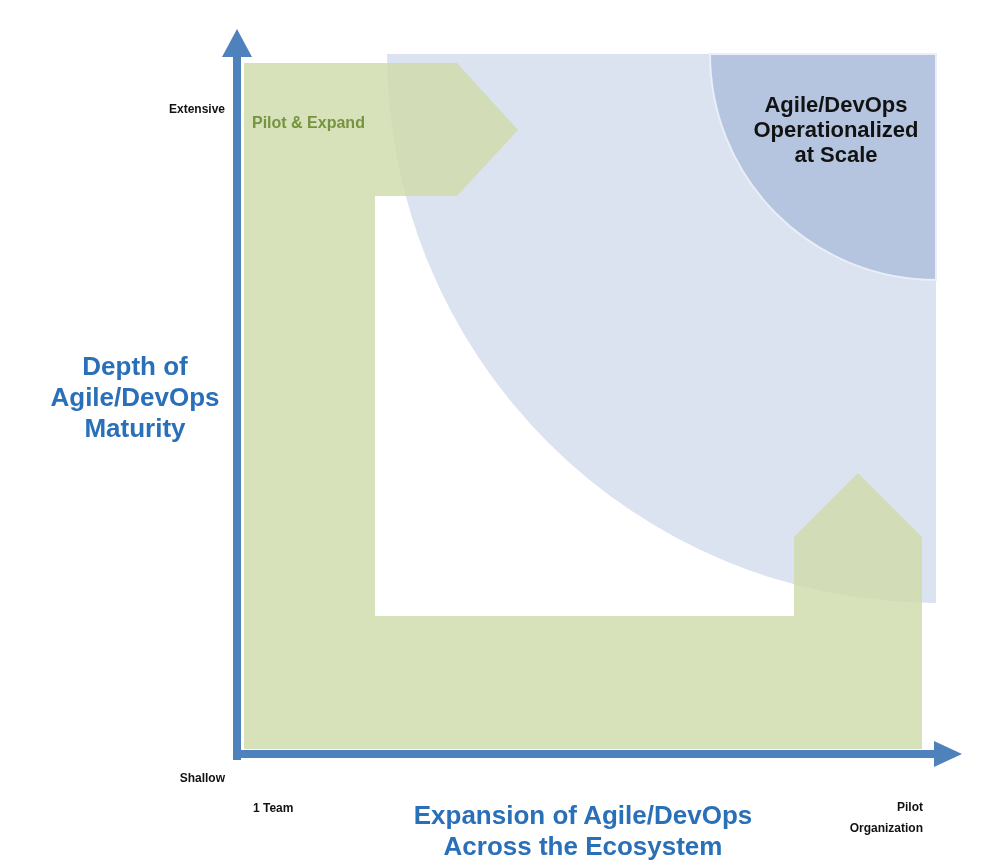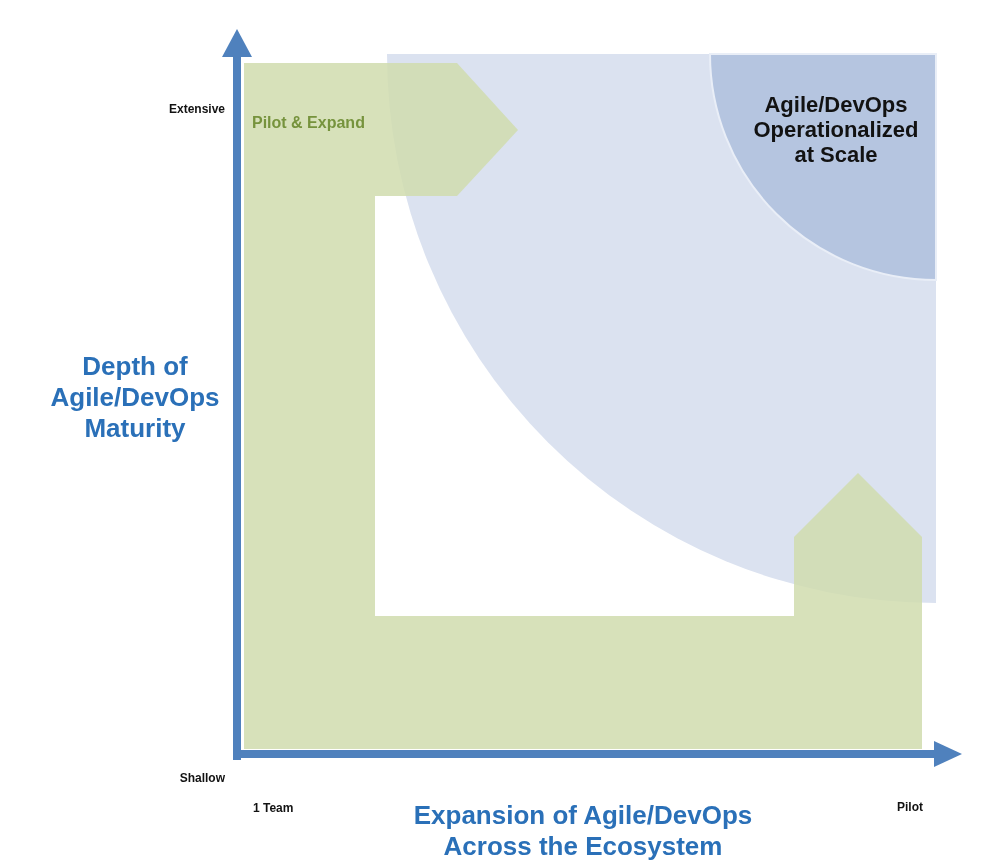--- a/index.html
+++ b/index.html
@@ -68,20 +68,21 @@
   <div class="label scale-label" style="left:734px;top:92px;width:204px;">
     <span class="line">Agile/DevOps</span>
     <span class="line">Operationalized</span>
     <span class="line">at Scale</span>
   </div>
 
   <div class="label tick" style="left:253px;top:761px;">1 Team</div>
 
   <div class="label tick right" style="left:723px;top:761px;width:200px;line-height:21px;">
     <span class="line">Pilot</span>
+    <span class="line">Organization</span>
   </div>
 
   <div class="label blue-title" style="left:383px;top:800px;width:400px;">
     <span class="line">Expansion of Agile/DevOps</span>
     <span class="line">Across the Ecosystem</span>
   </div>
 
 </div>
 
 </body></html>

